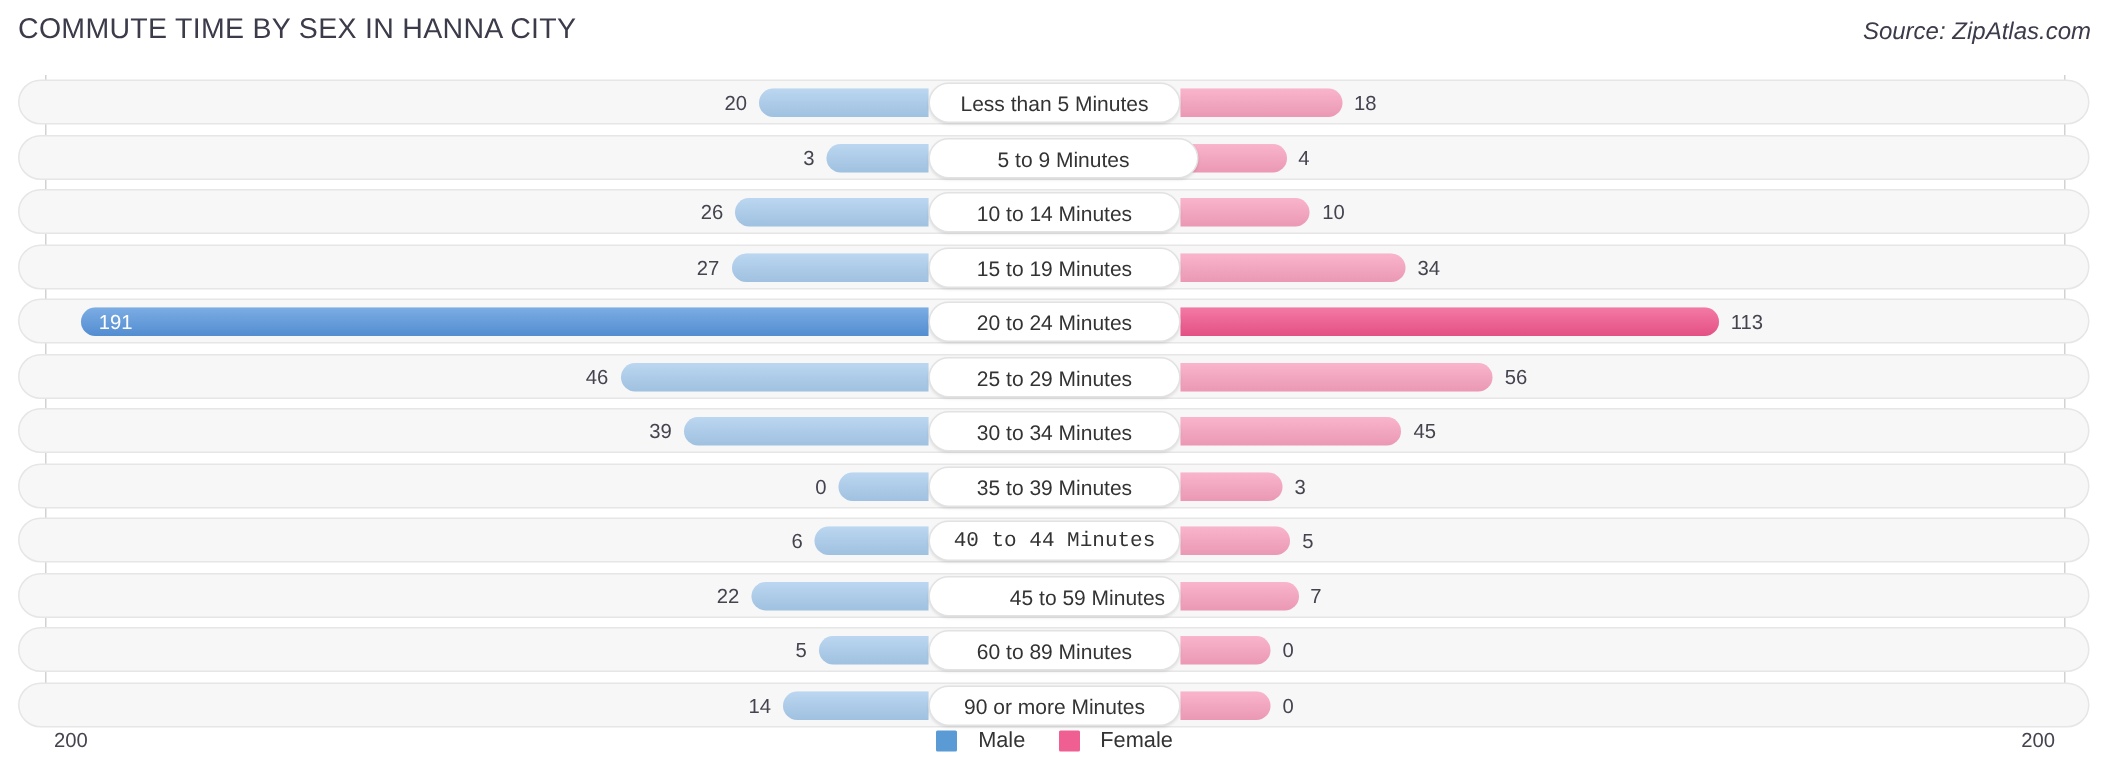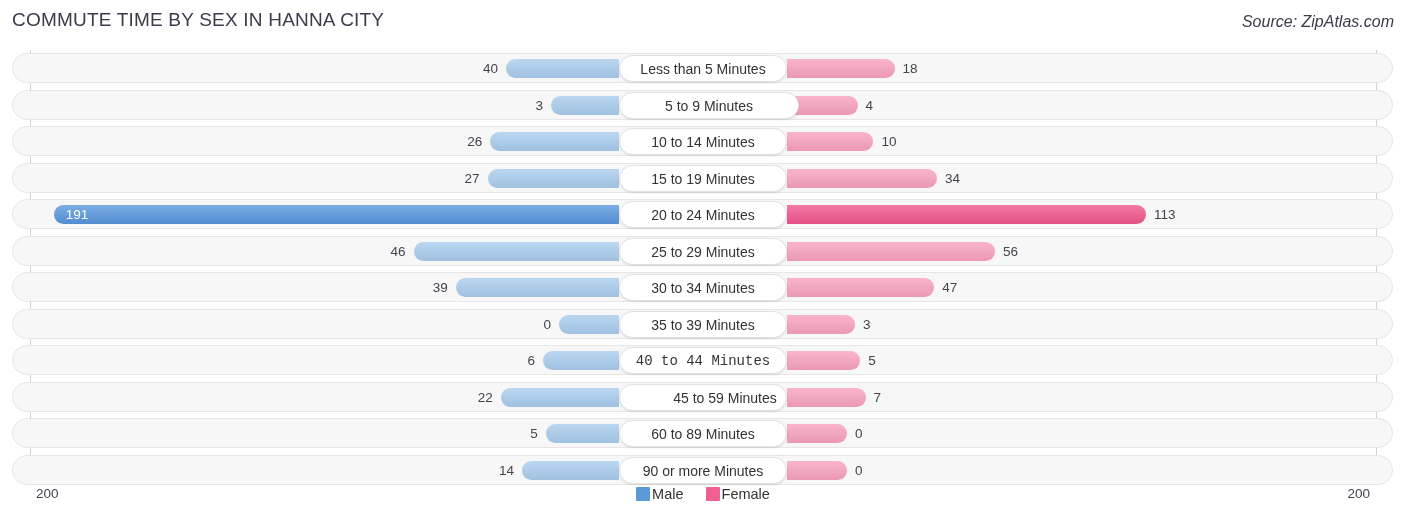--- a/index.html
+++ b/index.html
@@ -76,41 +76,41 @@
   .scale{
     position:absolute;top:486px;font-size:13.5px;color:#44444f;
   }
   .scale.left{left:36px;}
   .scale.right{right:36px;}
 
   .legend{
     position:absolute;top:486px;left:0;width:1406px;
     display:flex;justify-content:center;align-items:center;gap:22px;
   }
-  .legend-item{display:flex;align-items:center;gap:2px;}
+  .legend-item{display:flex;align-items:center;gap:14px;}
   .swatch{width:14px;height:14px;border-radius:1px;display:inline-block;}
   .legend-label{font-size:14.5px;color:#333;}
 </style>
 </head>
 <body>
 
 <div class="wrap">
 
   <div class="title">COMMUTE TIME BY SEX IN HANNA CITY</div>
   <div class="source">Source: ZipAtlas.com</div>
 
   <div class="plot">
     <div class="axis-line axis-left"></div>
     <div class="axis-line axis-right"></div>
     <div class="rows" id="rows">
         <div class="row">
           <div class="track" style="background: rgb(247, 247, 247); border-color: rgb(230, 230, 230);"></div>
           <div class="bar male" style="left: 506.1px; width: 112.9px; background: rgb(168, 203, 236);"></div>
           <div class="bar female" style="left: 787px; width: 107.61px; background: rgb(247, 160, 189);"></div>
-          <div class="val male" style="left: 428.1px; width: 70px;">40</div>
+          <div class="val male" style="left: 428.1px; width: 70px;">20</div>
           <div class="val female" style="left: 902.61px; width: 70px;">18</div>
           <div class="pill" style="left: 619px; width: 168px;">Less than 5 Minutes</div>
         </div>
         <div class="row">
           <div class="track" style="background: rgb(247, 247, 247); border-color: rgb(230, 230, 230);"></div>
           <div class="bar male" style="left: 551.065px; width: 67.935px; background: rgb(168, 203, 236);"></div>
           <div class="bar female" style="left: 787px; width: 70.58px; background: rgb(247, 160, 189);"></div>
           <div class="val male" style="left: 473.065px; width: 70px;">3</div>
           <div class="val female" style="left: 865.58px; width: 70px;">4</div>
           <div class="pill" style="left: 619px; width: 180px;">5 to 9 Minutes</div>
@@ -145,21 +145,21 @@
           <div class="bar female" style="left: 787px; width: 208.12px; background: rgb(247, 160, 189);"></div>
           <div class="val male" style="left: 335.525px; width: 70px;">46</div>
           <div class="val female" style="left: 1003.12px; width: 70px;">56</div>
           <div class="pill" style="left: 619px; width: 168px;">25 to 29 Minutes</div>
         </div>
         <div class="row">
           <div class="track" style="background: rgb(247, 247, 247); border-color: rgb(230, 230, 230);"></div>
           <div class="bar male" style="left: 455.845px; width: 163.155px; background: rgb(168, 203, 236);"></div>
           <div class="bar female" style="left: 787px; width: 147.285px; background: rgb(247, 160, 189);"></div>
           <div class="val male" style="left: 377.845px; width: 70px;">39</div>
-          <div class="val female" style="left: 942.285px; width: 70px;">47</div>
+          <div class="val female" style="left: 942.285px; width: 70px;">45</div>
           <div class="pill" style="left: 619px; width: 168px;">30 to 34 Minutes</div>
         </div>
         <div class="row">
           <div class="track" style="background: rgb(247, 247, 247); border-color: rgb(230, 230, 230);"></div>
           <div class="bar male" style="left: 559px; width: 60px; background: rgb(168, 203, 236);"></div>
           <div class="bar female" style="left: 787px; width: 67.935px; background: rgb(247, 160, 189);"></div>
           <div class="val male" style="left: 481px; width: 70px;">0</div>
           <div class="val female" style="left: 862.935px; width: 70px;">3</div>
           <div class="pill" style="left: 619px; width: 168px;">35 to 39 Minutes</div>
         </div>

